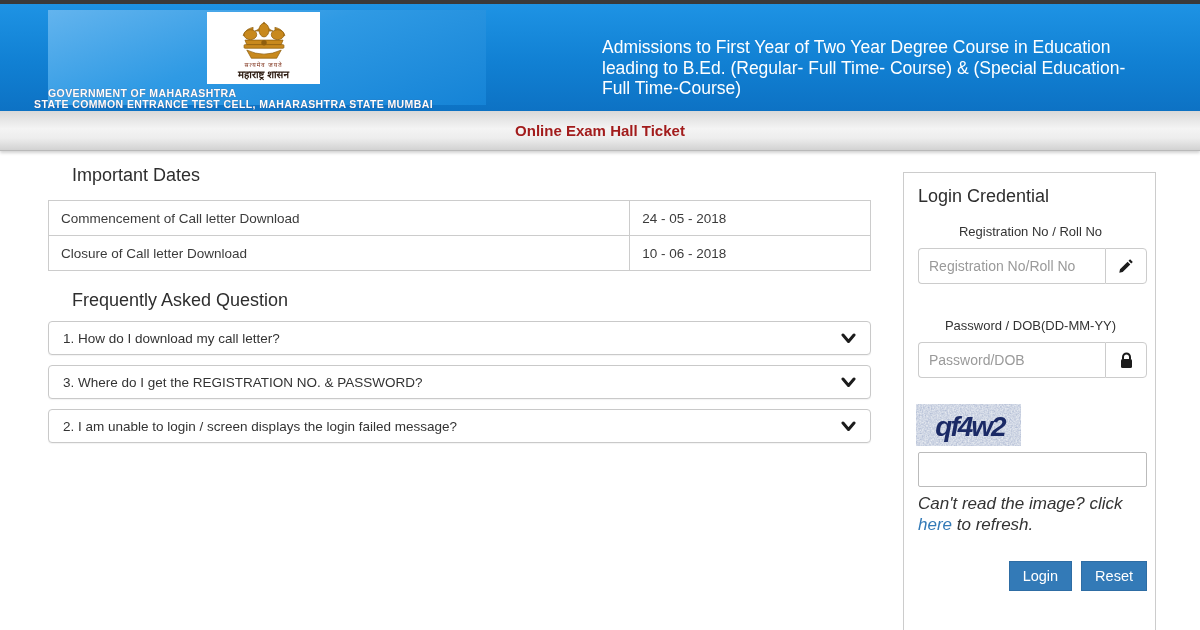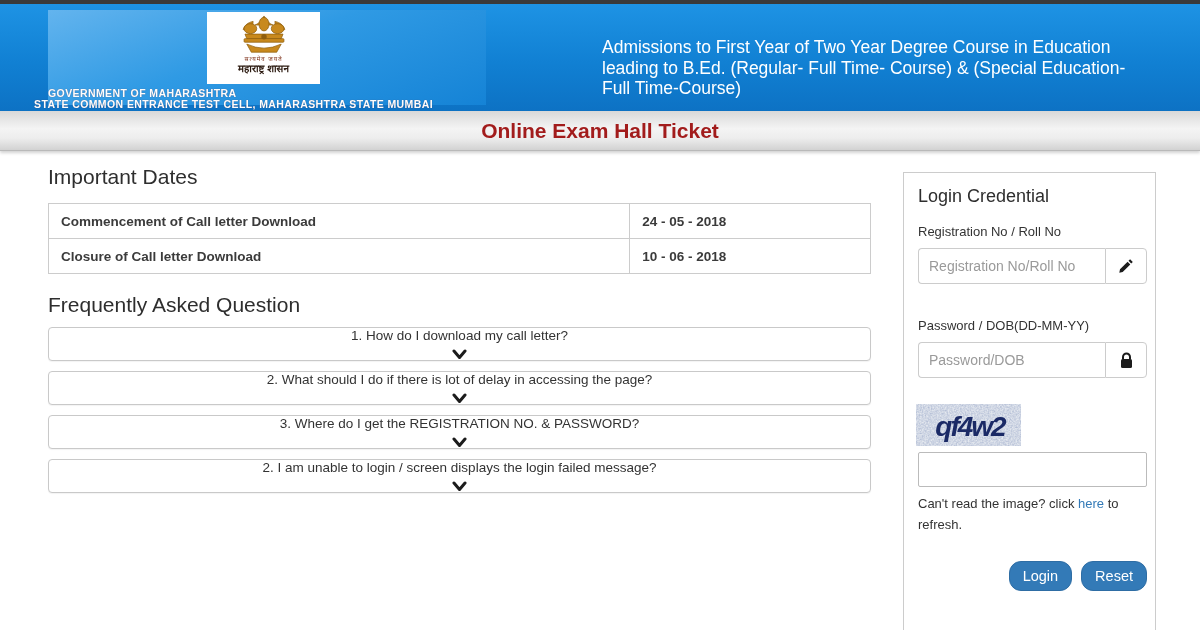--- a/index.html
+++ b/index.html
@@ -9,77 +9,77 @@
 
   
   .top-strip { position:absolute; left:0; top:0; width:1200px; height:4px; background:#3a3a3a; }
 
   
   .header { position:absolute; left:0; top:4px; width:1200px; height:107px;
             background:linear-gradient(180deg,#1e93e4 0%,#1180d3 55%,#0d72c4 100%); }
   .banner-box { position:absolute; left:48px; top:6px; width:438px; height:95px;
                 background:linear-gradient(160deg,#63b4ee 0%,#2f9ae4 45%,#1583d6 100%); }
   .emblem-box { position:absolute; left:159px; top:2px; width:113px; height:72px;
-                background:#fff; text-align:center; padding-top:2px; }
+                background:#fff; text-align:center; padding-top:8px; }
   .emblem-box svg { display:block; margin:0 auto; }
   .dev-top  { font-size:6px;  color:#7a2a12; line-height:7px; letter-spacing:1px; }
   .dev-main { font-size:10px; font-weight:bold; color:#2b1a10; line-height:11px; }
   .org1 { position:absolute; left:0; top:77px; width:438px; text-align:left;
           color:#fdfdfd; font-size:10.5px; font-weight:bold; letter-spacing:.4px;
           text-shadow:0 0 1px rgba(120,0,0,.45); }
   .org2 { position:absolute; left:-14px; top:88px; width:470px; text-align:left;
           color:#fdfdfd; font-size:10.5px; font-weight:bold; letter-spacing:.4px;
           text-shadow:0 0 1px rgba(120,0,0,.45); }
   .course-title { position:absolute; left:602px; top:33px; width:536px;
                   color:#fff; font-size:17.5px; line-height:20.5px; font-weight:500; }
 
   
   .subheader { position:absolute; left:0; top:111px; width:1200px; height:40px;
                background:linear-gradient(180deg,#d8d8d8 0%,#f4f4f4 45%,#ededed 70%,#d2d2d2 100%);
                border-bottom:1px solid #b9b9b9; box-shadow:0 2px 3px rgba(0,0,0,.18);
                display:flex; align-items:center; justify-content:center; }
-  .subheader span { color:#a21c1c; font-size:21px; font-weight:bold; }
+  .subheader span { color:#a21c1c; font-size:15px; font-weight:bold; }
 
   
   .left-col { position:absolute; left:48px; top:165px; width:823px; }
-  .section-heading { font-size:21px; font-weight:500; color:#2e2e2e; }
+  .section-heading { font-size:18px; font-weight:500; color:#2e2e2e;margin-left:24px; }
   .dates-table { width:823px; border-collapse:collapse; margin-top:14px; }
   .dates-table td { border:1px solid #ccc; height:35px; padding:0 12px;
-                    font-size:13.5px; color:#3b3b3b;font-weight:bold; }
+                    font-size:13.5px; color:#3b3b3b; }
   .dates-table td.c1 { width:582px; }
   .dates-table td.c2 { width:241px; }
   .faq-heading { margin-top:19px; }
   .faq-item { margin-top:10px; height:34px; border:1px solid #c9c9c9; border-radius:4px;
               background:#fff; display:flex; align-items:center; padding:0 14px;
-              box-shadow:0 1px 1px rgba(0,0,0,.05); cursor:pointer;flex-direction:column; }
+              box-shadow:0 1px 1px rgba(0,0,0,.05); cursor:pointer; }
   .faq-item:first-of-type { margin-top:23px; }
   .faq-q { flex:1; font-size:13.5px; color:#333; }
   .chev  { width:15px; height:11px; }
 
   
   .login-panel { position:absolute; left:903px; top:172px; width:253px; height:512px;
                  background:#fff; border:1px solid #ccc; padding:13px 12px 0 14px; }
   .login-heading { font-size:18px; font-weight:500; color:#2e2e2e; margin-bottom:17px; }
-  .field-label { font-size:13px; color:#333; margin-bottom:9px; }
+  .field-label { font-size:13px; color:#333; margin-bottom:9px;text-align:center; }
   .input-group { display:flex; width:229px; height:36px; margin-bottom:0; }
   .input-group input { flex:1; min-width:0; border:1px solid #ccc; border-right:none;
                        border-radius:4px 0 0 4px; padding:0 10px; font-size:14px; color:#555;
                        font-family:"Liberation Sans", sans-serif; }
   .input-group input::placeholder { color:#9a9a9a; opacity:1; }
   .addon { width:42px; border:1px solid #ccc; border-radius:0 4px 4px 0; background:#fff;
            display:flex; align-items:center; justify-content:center; }
   .gap-block { height:34px; }
   .captcha-svg { display:block; margin-top:26px; margin-left:-2px; }
   .captcha-input { display:block; width:229px; height:35px; margin-top:6px;
                    border:1px solid #bbb; border-radius:2px; padding:0 8px; font-size:14px;
                    font-family:"Liberation Sans", sans-serif; }
-  .captcha-help { margin-top:6px; font-size:13px; color:#333; line-height:21px; width:229px; }
+  .captcha-help { margin-top:6px; font-size:17px; color:#333; line-height:21px; width:229px;font-style:italic; }
   .captcha-help a { color:#337ab7; text-decoration:none; cursor:pointer; }
   .btn-row { margin-top:26px; display:flex; justify-content:flex-end; gap:9px; width:229px; }
-  .btn { background:#337ab7; border:1px solid #2e6da4; border-radius:12px; color:#fff;
+  .btn { background:#337ab7; border:1px solid #2e6da4; border-radius:0; color:#fff;
          font-size:14.5px; padding:6px 13px; cursor:pointer;
          font-family:"Liberation Sans", sans-serif; }
 </style>
 </head>
 <body>
 
 <div class="page">
 
   <div class="top-strip"></div>
 
@@ -131,26 +131,20 @@
 
     <div class="section-heading faq-heading">Frequently Asked Question</div>
 
     <div class="faq-item">
       <span class="faq-q">1. How do I download my call letter?</span>
       <svg class="chev" viewBox="0 0 15 11">
         <polyline points="2,2 7.5,8.5 13,2" fill="none" stroke="#1c1c1c" stroke-width="3" stroke-linecap="round" stroke-linejoin="round"></polyline>
       </svg>
     </div>
     <div class="faq-item">
-      <span class="faq-q">2. What should I do if there is lot of delay in accessing the page?</span>
-      <svg class="chev" viewBox="0 0 15 11">
-        <polyline points="2,2 7.5,8.5 13,2" fill="none" stroke="#1c1c1c" stroke-width="3" stroke-linecap="round" stroke-linejoin="round"></polyline>
-      </svg>
-    </div>
-    <div class="faq-item">
       <span class="faq-q">3. Where do I get the REGISTRATION NO. &amp; PASSWORD?</span>
       <svg class="chev" viewBox="0 0 15 11">
         <polyline points="2,2 7.5,8.5 13,2" fill="none" stroke="#1c1c1c" stroke-width="3" stroke-linecap="round" stroke-linejoin="round"></polyline>
       </svg>
     </div>
     <div class="faq-item">
       <span class="faq-q">2. I am unable to login / screen displays the login failed message?</span>
       <svg class="chev" viewBox="0 0 15 11">
         <polyline points="2,2 7.5,8.5 13,2" fill="none" stroke="#1c1c1c" stroke-width="3" stroke-linecap="round" stroke-linejoin="round"></polyline>
       </svg>

